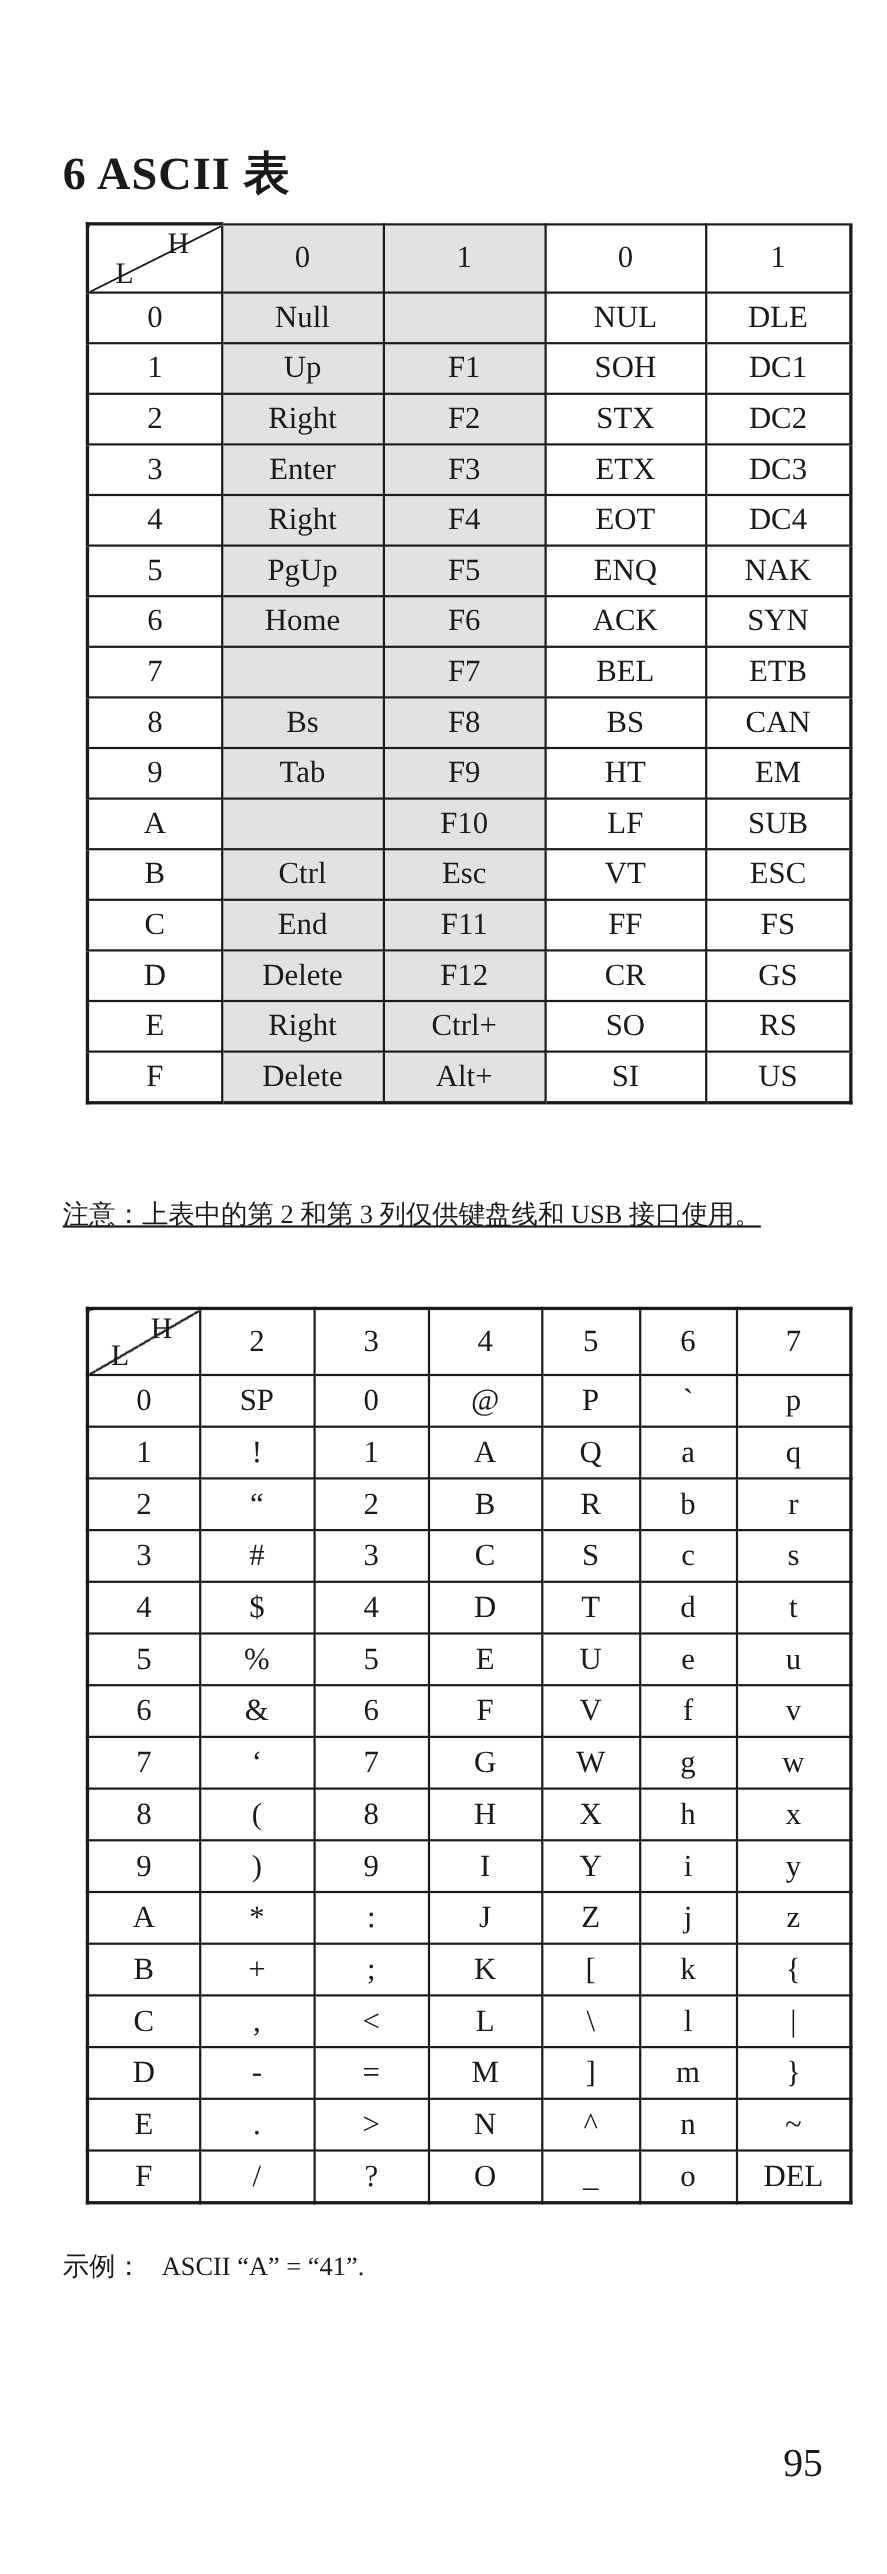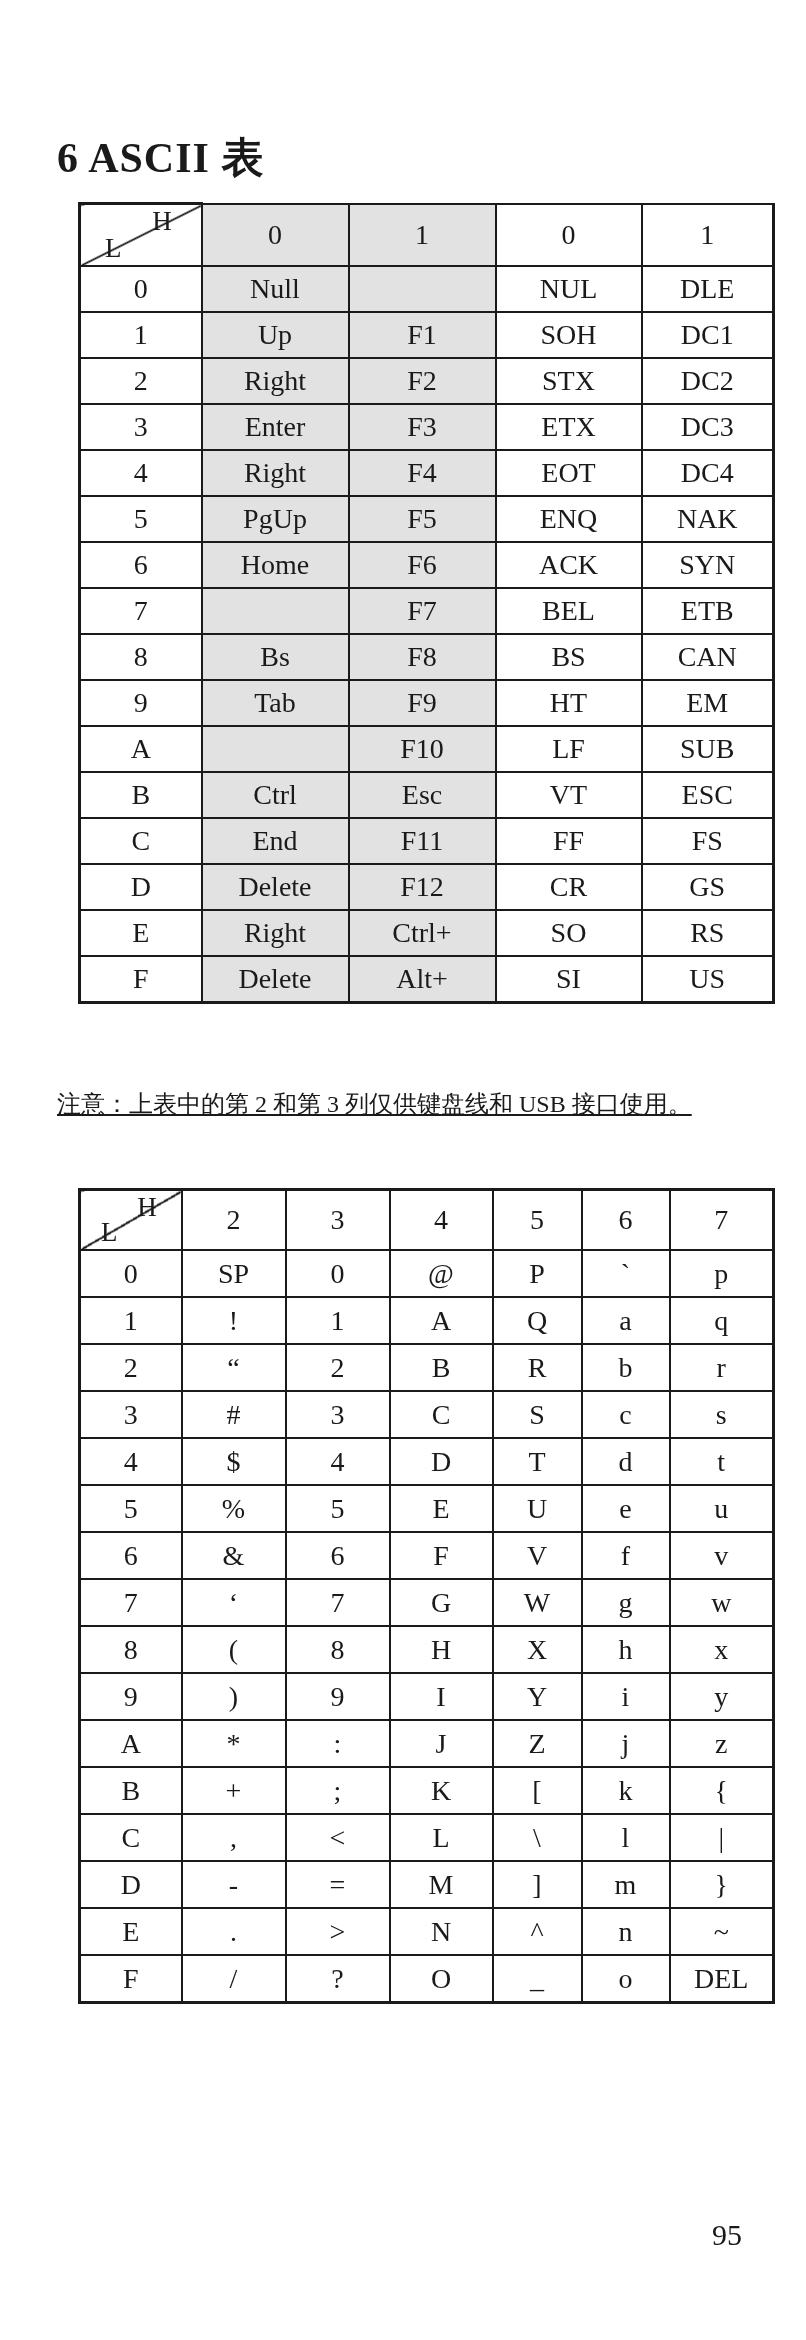--- a/index.html
+++ b/index.html
@@ -79,21 +79,21 @@
     position:absolute;
     left:57px;
     top:2044px;
     font-size:24px;
     white-space:pre;
   }
   .page-number{
     position:absolute;
     left:712px;
     top:2218px;
-    font-size:30px;
+    font-size:36px;
   }
 </style>
 </head>
 <body>
 
 <div class="page">
 
   <div class="doc-title">6 ASCII 表</div>
 
   <table class="ascii t1">
@@ -395,16 +395,17 @@
           <td>/</td>
           <td>?</td>
           <td>O</td>
           <td>_</td>
           <td>o</td>
           <td>DEL</td>
         </tr>
       </tbody>
   </table>
 
+  <div class="example-line">示例：   ASCII “A” = “41”.</div>
 
   <div class="page-number">95</div>
 
 </div>
 
 </body></html>

